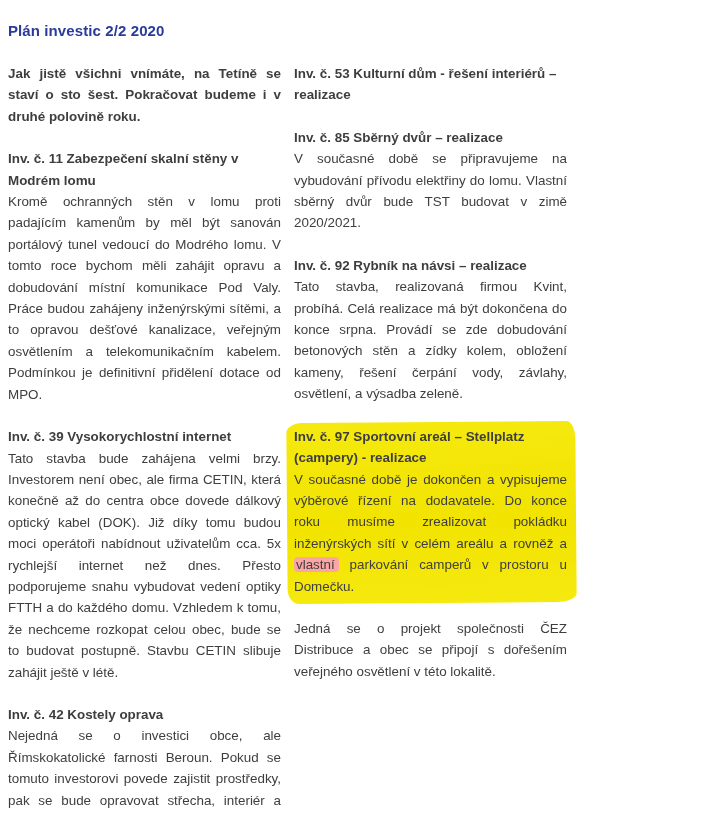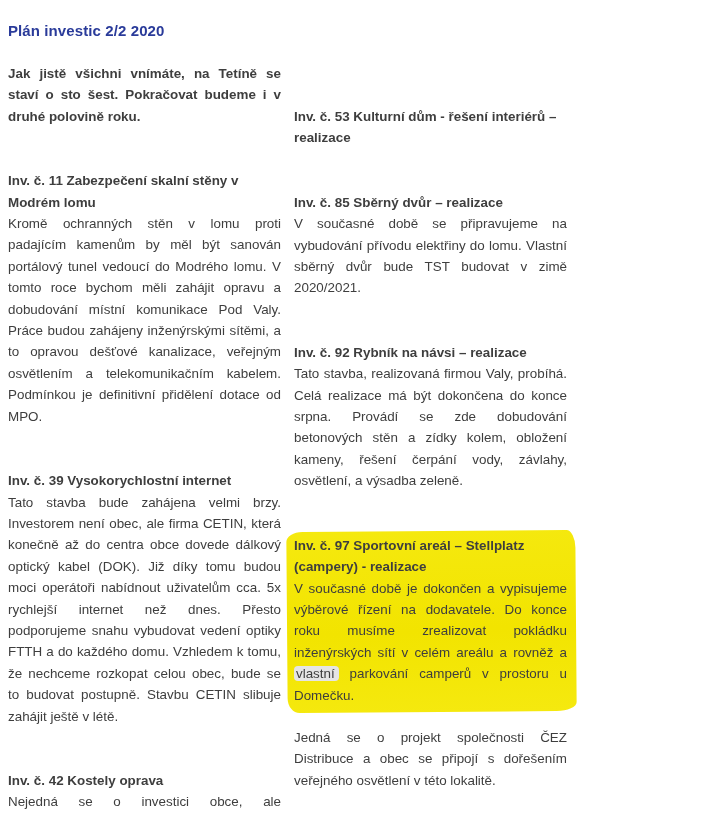--- a/index.html
+++ b/index.html
@@ -47,36 +47,35 @@
     text-align: justify;
   }
   .intro { font-weight: bold; }
   .section { margin-top: 21px; }
   .section.first { margin-top: 0; }
   .section h3 {
     font-size: 13.4px;
     font-weight: bold;
     line-height: 21.4px;
     text-align: left;
-    margin-top: 43px;
   }
   .section p { text-align: justify; }
   
   .hl-section { position: relative; }
   .hl-section::before {
     content: "";
     position: absolute;
     inset: -4px -9px -6px -7px;
     background: linear-gradient(178deg, var(--highlight-color) 0%, #f2e400 55%, var(--highlight-color) 100%);
     border-radius: 16px 9px 20px 12px / 10px 18px 9px 15px;
     transform: rotate(-0.45deg);
   }
   .hl-section h3, .hl-section p { position: relative; }
   .word-gap {
-    background: #e5e5e5;
+    background: #fca5a5;
     padding: 0 4px 0 2px;
     border-radius: 4px;
   }
 </style>
 </head>
 <body>
 
 <div class="page">
 
   <div class="kicker">Plán investic 2/2 2020</div>
@@ -113,21 +112,21 @@
         <h3>Inv. č. 53 Kulturní dům - řešení interiérů – realizace</h3>
       </div>
 
       <div class="section">
         <h3>Inv. č. 85 Sběrný dvůr – realizace</h3>
         <p>V současné době se připravujeme na vybudování přívodu elektřiny do lomu. Vlastní sběrný dvůr bude TST budovat v zimě 2020/2021.</p>
       </div>
 
       <div class="section">
         <h3>Inv. č. 92 Rybník na návsi – realizace</h3>
-        <p>Tato stavba, realizovaná firmou Valy, probíhá. Celá realizace má být dokončena do konce srpna. Provádí se zde dobudování betonových stěn a zídky kolem, obložení kameny, řešení čerpání vody, závlahy, osvětlení, a výsadba zeleně.</p>
+        <p>Tato stavba, realizovaná firmou Kvint, probíhá. Celá realizace má být dokončena do konce srpna. Provádí se zde dobudování betonových stěn a zídky kolem, obložení kameny, řešení čerpání vody, závlahy, osvětlení, a výsadba zeleně.</p>
       </div>
 
       <div class="section hl-section">
         <h3>Inv. č. 97 Sportovní areál – Stellplatz (campery) - realizace</h3>
         <p><span>V současné době je dokončen a vypisujeme výběrové řízení na dodavatele. Do konce roku musíme zrealizovat pokládku inženýrských sítí v celém areálu a rovněž a</span> <span class="word-gap">vlastní</span> <span>parkování camperů v prostoru u Domečku.</span></p>
       </div>
 
       <div class="section">
       </div>
 

